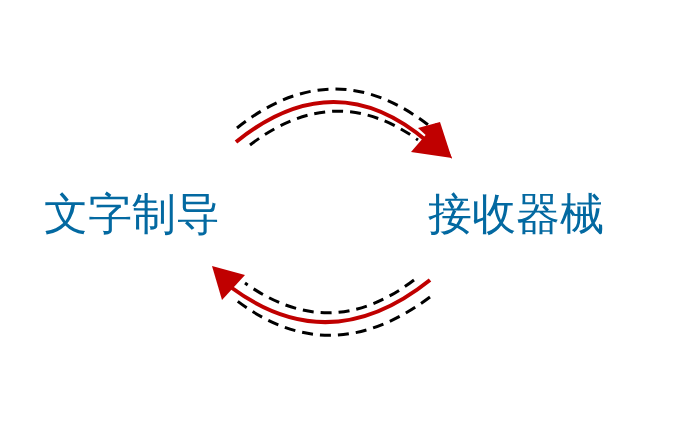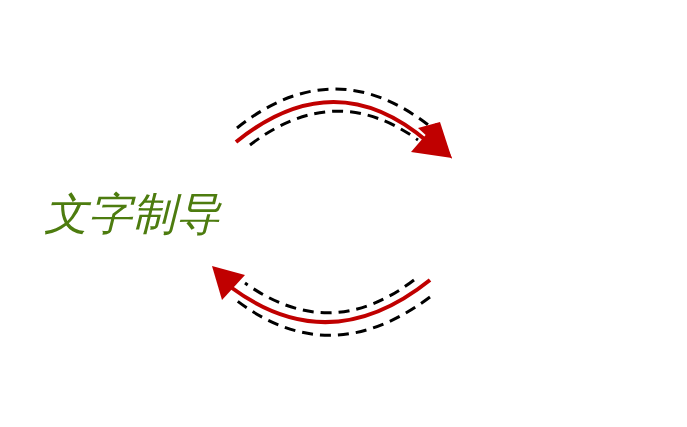--- a/index.html
+++ b/index.html
@@ -7,25 +7,24 @@
       position: relative;
       width: 687px;
       height: 427px;
       background: #ffffff;
       overflow: hidden;
       font-family: "DejaVu Sans", "Liberation Sans", sans-serif;
     }
     .label {
       position: absolute;
       font-size: 44px;
-      color: #4d7c0f;
+      color: #0369a1;
       line-height: 1;
       white-space: nowrap;
       letter-spacing: 0px;
-      font-style: italic;
     }
     #left-label { left: 44px; top: 192px; }
     #right-label { left: 428px; top: 192px; }
     svg { position: absolute; left: 0; top: 0; }
   </style>
 </head>
 <body>
 
 <div id="stage">
   <svg width="687" height="427" viewBox="0 0 687 427">
@@ -40,13 +39,14 @@
 
     <g>
       <path d="M 430 297 Q 330 372 236 300" fill="none" stroke="#000" stroke-width="3" stroke-dasharray="11,7"></path>
       <path d="M 414 280 Q 330 344 245 283" fill="none" stroke="#000" stroke-width="3" stroke-dasharray="11,7"></path>
       <path d="M 430 280 Q 330 360 232 288" fill="none" stroke="#c00000" stroke-width="4"></path>
       <polygon points="212,266 245,275 222,300" fill="#c00000"></polygon>
     </g>
   </svg>
 
   <div id="left-label" class="label">文字制导</div>
+  <div id="right-label" class="label">接收器械</div>
 </div>
 
 </body></html>

